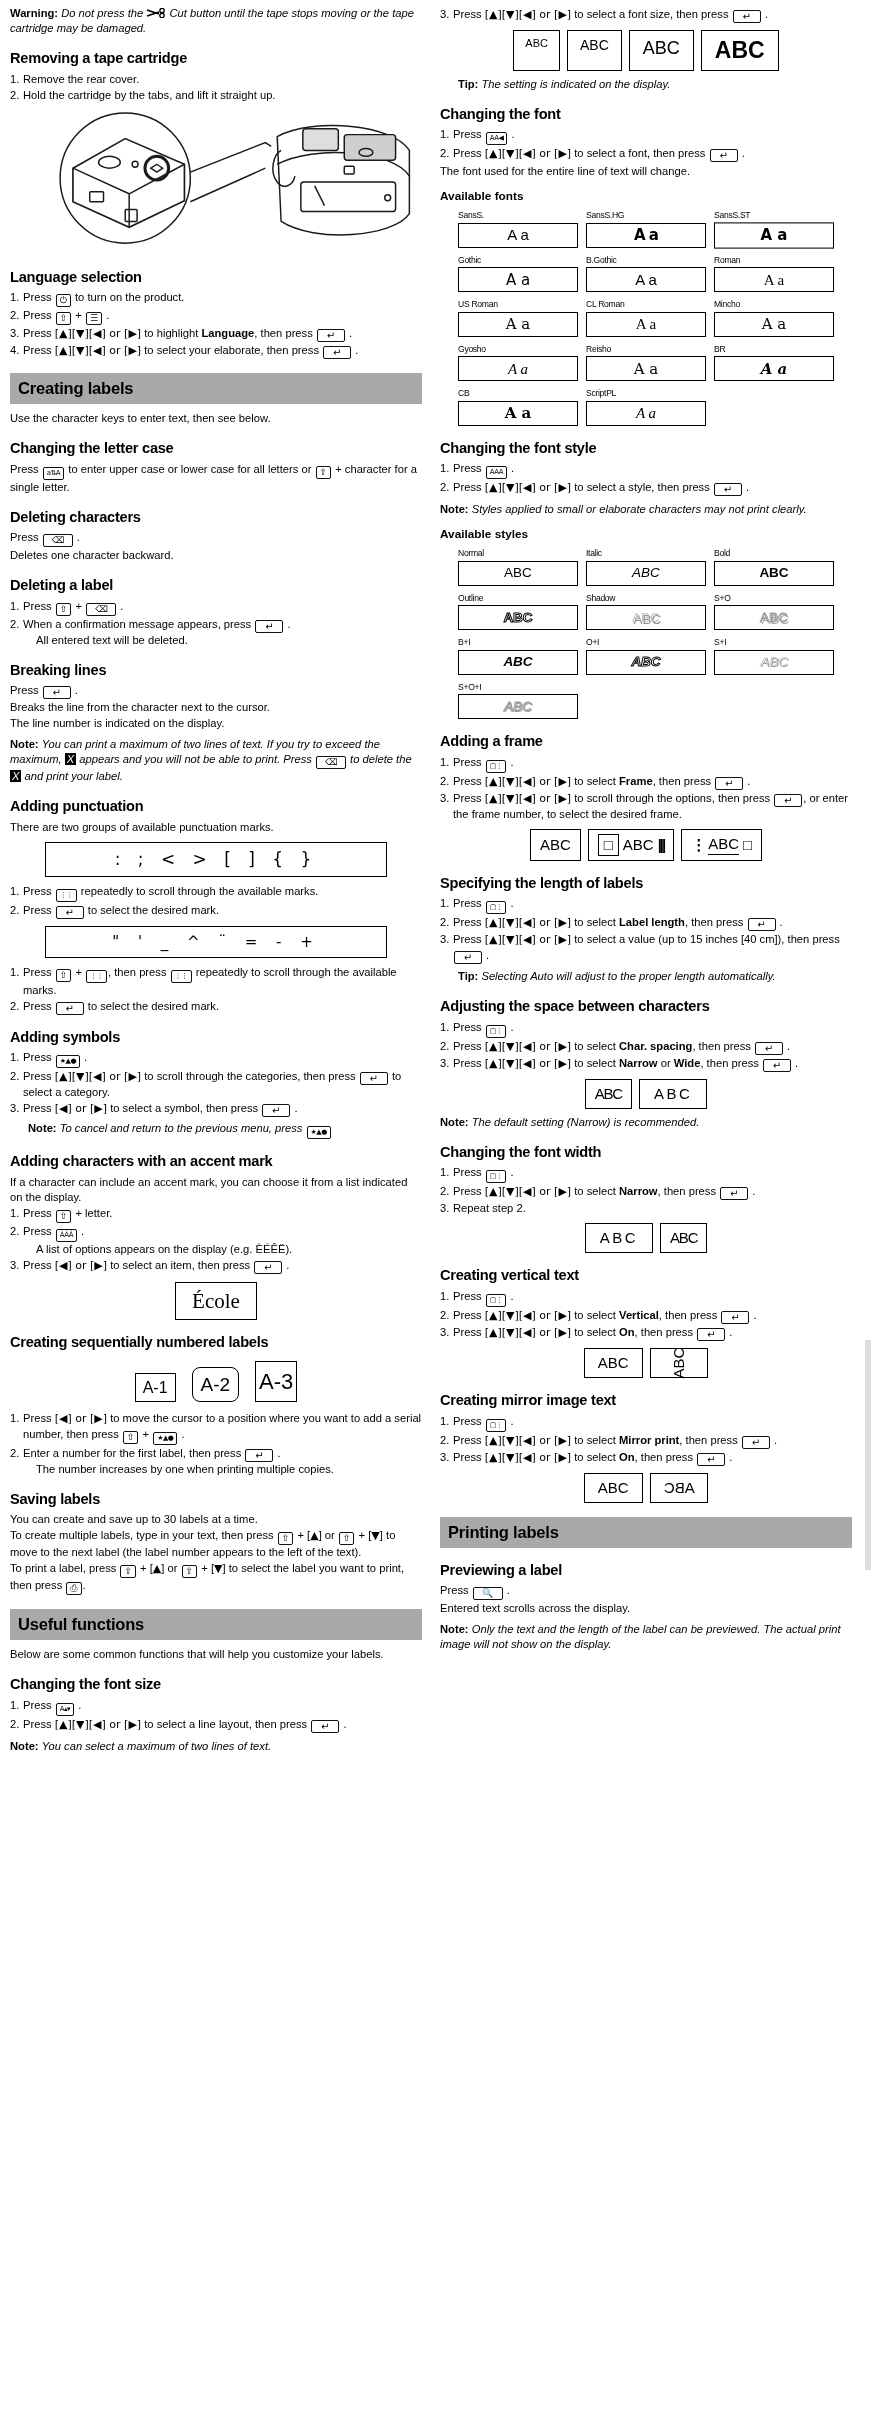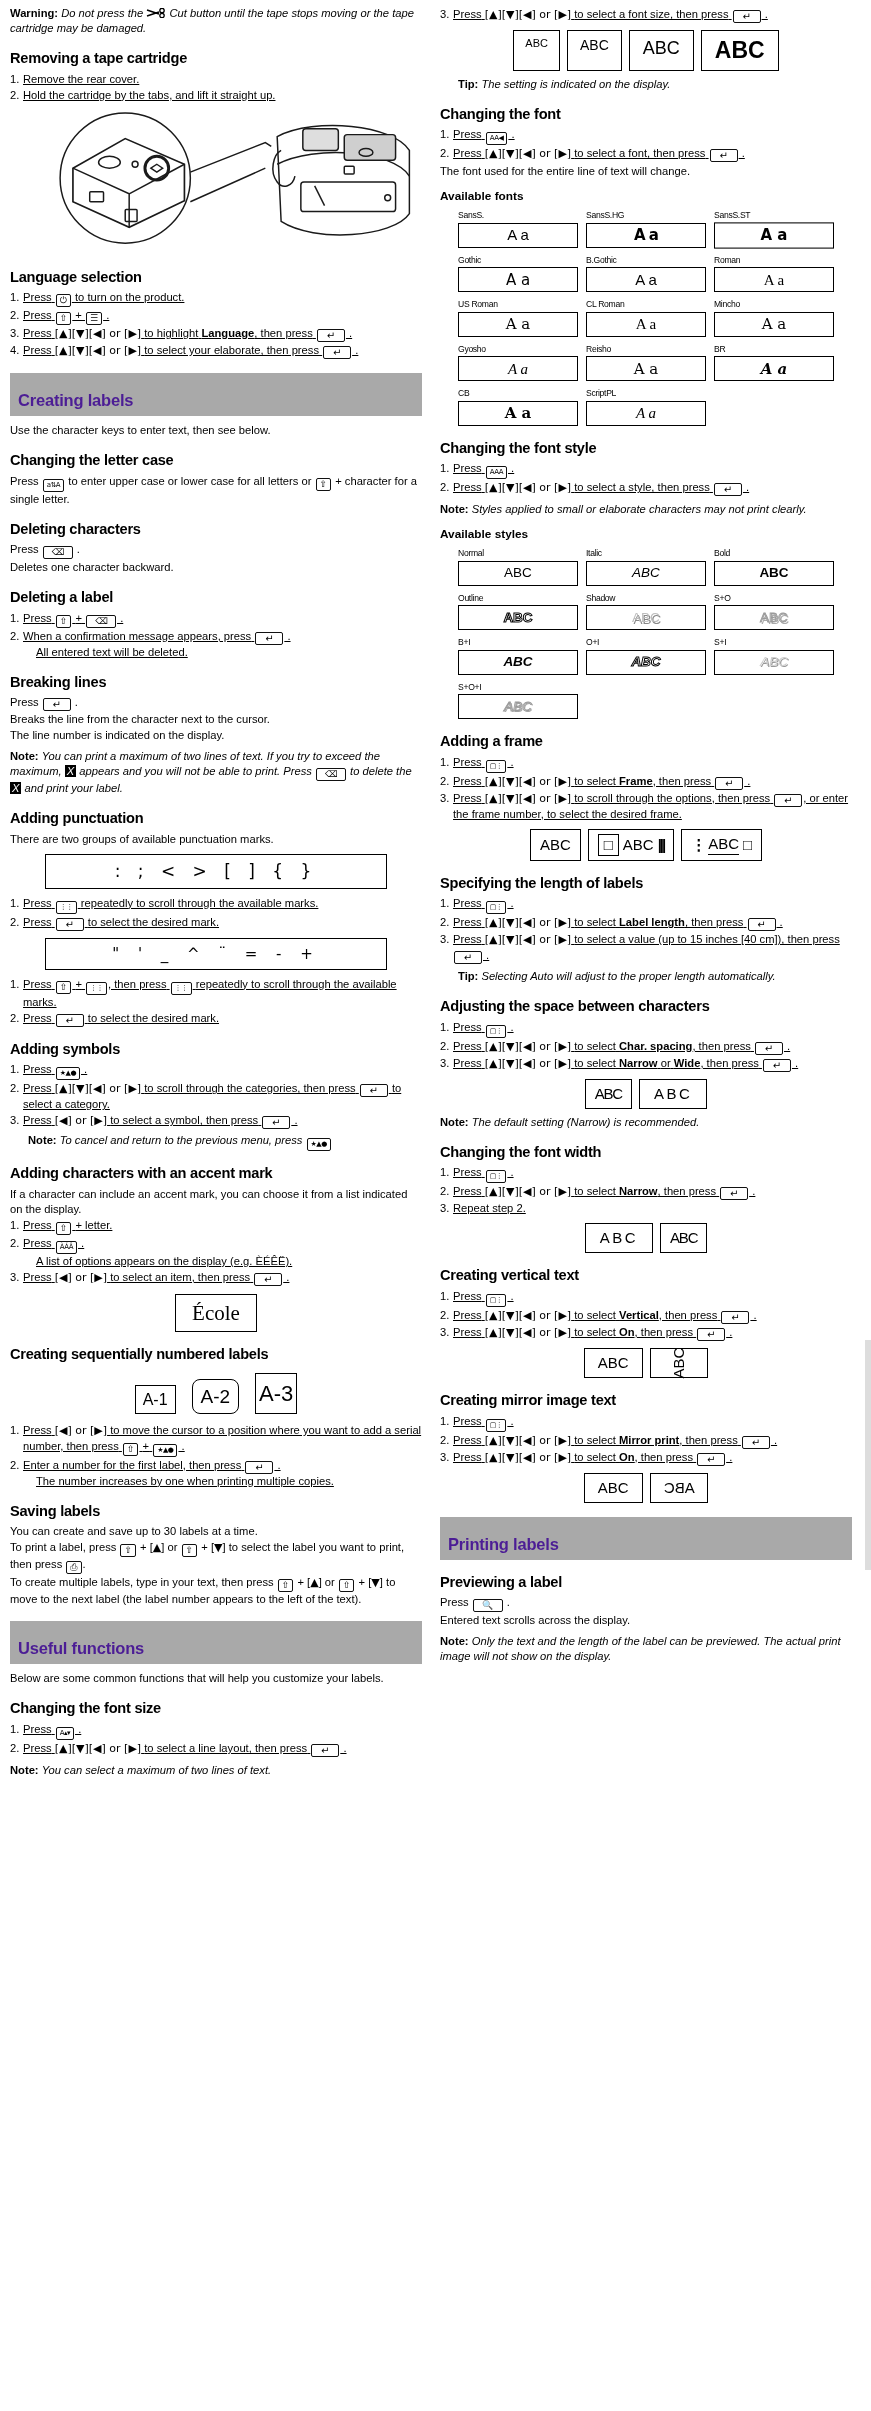--- a/index.html
+++ b/index.html
@@ -13,43 +13,43 @@
     line-height: 1.34;
     position: relative;
     overflow: hidden;
   }
   .page { display:flex; width:871px; height:2411px; padding: 6px 10px 0 10px; gap: 18px; }
   .col { width: 412px; position: relative; }
 
   
   h1.sec {
     background:#a9a9a9;
-    color:#4c1d95;
+    color:#000000;
     font-size: 16.5px;
     font-weight: bold;
     margin: 14px 0 7px 0;
-    padding: 16px 8px 5px 8px;
+    padding: 4px 8px 5px 8px;
     letter-spacing: -0.2px;
   }
   h2.sub {
     font-size: 14.6px;
     font-weight: bold;
     margin: 13px 0 3px 0;
     letter-spacing: -0.25px;
   }
   h3.mini {
     font-size: 11.8px;
     font-weight: bold;
     margin: 10px 0 4px 0;
   }
   p { margin: 0 0 1px 0; }
   .ital { font-style: italic; margin-top: 30px; }
   .bold { font-weight: bold; }
 
-  ol.steps { margin: 1px 0 2px 0; padding: 0; list-style: none; counter-reset: s; text-decoration: underline; }
+  ol.steps { margin: 1px 0 2px 0; padding: 0; list-style: none; counter-reset: s; }
   ol.steps > li {
     counter-increment: s;
     position: relative;
     padding-left: 13px;
     margin-bottom: 1px;
   }
   ol.steps > li::before {
     content: counter(s) ".";
     position: absolute; left: 0; top: 0;
   }
@@ -413,31 +413,31 @@
       <li>
         <span>Enter a number for the first label, then press</span>
         <span class="key enter">↵</span> .
         <span class="indent">The number increases by one when printing multiple copies.</span>
       </li>
     </ol>
 
     <h2 class="sub">Saving labels</h2>
     <p>You can create and save up to 30 labels at a time.</p>
     <p>
+      <span>To create multiple labels, type in your text, then press</span>
+      <span class="key">⇧</span> + [<span class="arrowkey">▲</span>] or
+      <span class="key">⇧</span> + [<span class="arrowkey">▼</span>]
+      <span>to move to the next label (the label number appears to the left of the text).</span>
+    </p>
+    <p>
       <span>To print a label, press</span>
       <span class="key">⇧</span> + [<span class="arrowkey">▲</span>] or
       <span class="key">⇧</span> + [<span class="arrowkey">▼</span>]
       <span>to select the label you want to print, then press</span>
       <span class="key">⎙</span><span>.</span>
-    </p>
-    <p>
-      <span>To create multiple labels, type in your text, then press</span>
-      <span class="key">⇧</span> + [<span class="arrowkey">▲</span>] or
-      <span class="key">⇧</span> + [<span class="arrowkey">▼</span>]
-      <span>to move to the next label (the label number appears to the left of the text).</span>
     </p>
 
     <h1 class="sec">Useful functions</h1>
     <p>Below are some common functions that will help you customize your labels.</p>
 
     <h2 class="sub">Changing the font size</h2>
     <ol class="steps">
       <li>
         <span>Press</span>
         <span class="key tiny">A▴▾</span> .

